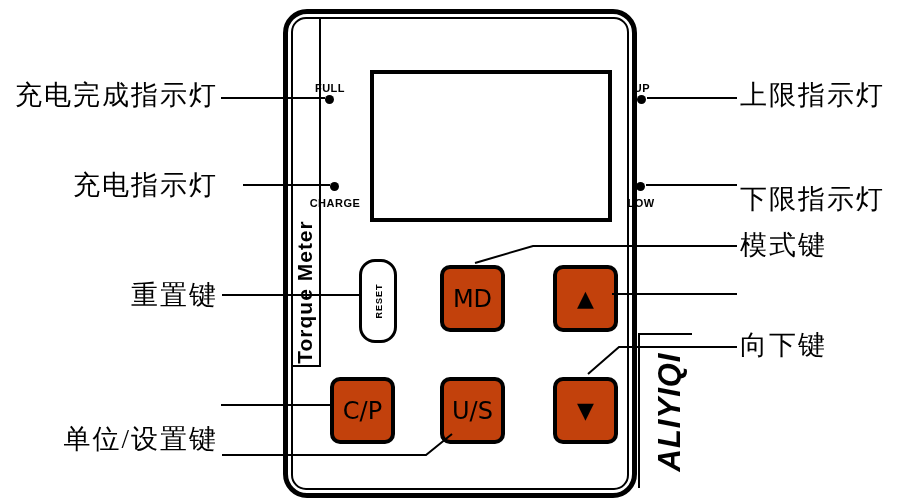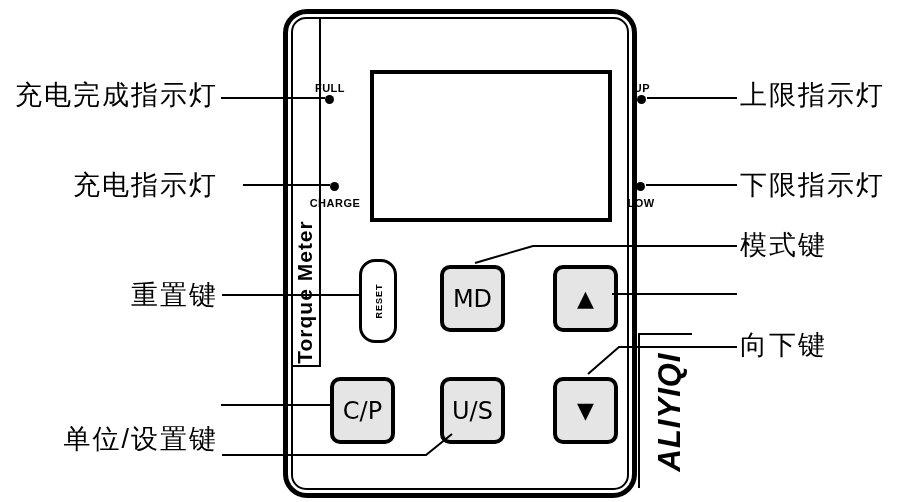--- a/index.html
+++ b/index.html
@@ -1,30 +1,30 @@
 <!DOCTYPE html>
 <html><head>
 <meta charset="utf-8">
 <style>
   html,body { margin:0; padding:0; background:#fff; }
   .stage { position:relative; width:911px; height:502px; background:#fff; overflow:hidden; font-family:"Liberation Sans",sans-serif; color:#000; }
   .lines { position:absolute; left:0; top:0; z-index:5; pointer-events:none; }
   .lines path { stroke:#000; stroke-width:2; fill:none; }
-  .callout { position:absolute; z-index:6; font-family:Liberation Sans, sans-serif; font-size:27px; line-height:30px; letter-spacing:2px; white-space:nowrap; }
+  .callout { position:absolute; z-index:6; font-family:Liberation Serif, serif; font-size:27px; line-height:30px; letter-spacing:2px; white-space:nowrap; }
   .callout.cl { left:0; width:218px; text-align:right; }
   .callout.cr { left:740px; }
   .panel { position:absolute; left:283px; top:9px; width:354px; height:489px; z-index:1; }
   .pborder { position:absolute; inset:0; border:5px solid #000; border-radius:24px; }
   .pinner { position:absolute; inset:8px; border:2px solid #000; border-radius:15px; }
   .striplines { position:absolute; left:0; top:0; }
   .striplines path { stroke:#000; stroke-width:2; fill:none; }
   .display { position:absolute; left:87px; top:61px; width:234px; height:144px; border:4px solid #000; background:#fff; }
   .ind-label { position:absolute; font-size:11px; font-weight:bold; letter-spacing:0.5px; text-align:center; line-height:12px; }
   .dot { position:absolute; width:9px; height:9px; border-radius:50%; background:#000; }
-  .btn { position:absolute; width:57px; height:59px; border:4px solid #000; border-radius:10px; background:#e5e5e5; display:flex; align-items:center; justify-content:center; font-size:24px; font-family:"DejaVu Sans","Liberation Sans",sans-serif; }
+  .btn { position:absolute; width:57px; height:59px; border:4px solid #000; border-radius:10px; background:#c2410c; display:flex; align-items:center; justify-content:center; font-size:24px; font-family:"DejaVu Sans","Liberation Sans",sans-serif; }
   .btn.arrow { font-size:22px; }
   .reset { position:absolute; left:76px; top:250px; width:32px; height:78px; border:3px solid #000; border-radius:16px; background:#fff; display:flex; align-items:center; justify-content:center; }
   .reset span { transform:rotate(-90deg); font-size:9px; font-weight:bold; letter-spacing:1px; white-space:nowrap; }
   .vtext { position:absolute; transform:rotate(-90deg); text-align:center; white-space:nowrap; }
   .torque { left:-58px; top:270px; width:160px; height:26px; font-size:21px; line-height:26px; font-weight:bold; letter-spacing:1px; }
   .brand { left:312px; top:383px; width:150px; height:40px; font-size:31px; line-height:40px; font-weight:bold; font-style:italic; letter-spacing:1px; }
 </style>
 </head>
 <body>
 
@@ -42,21 +42,21 @@
     <path d="M612 294 H737"></path>
     <path d="M737 347 H619 L588 374"></path>
   </svg>
 
   <div class="callout cl" style="top:80px">充电完成指示灯</div>
   <div class="callout cl" style="top:280px">重置键</div>
   <div class="callout cl" style="top:170px">充电指示灯</div>
   <div class="callout cl" style="top:424px">单位/设置键</div>
 
   <div class="callout cr" style="top:80px">上限指示灯</div>
-  <div class="callout cr" style="top:170px">下限指示灯</div>
+  <div class="callout cr" style="top:184px">下限指示灯</div>
   <div class="callout cr" style="top:230px">模式键</div>
   <div class="callout cr" style="top:330px">向下键</div>
 
   <div class="panel">
     <div class="pborder"></div>
     <div class="pinner"></div>
 
     <svg class="striplines" width="419" height="489" viewBox="0 0 419 489">
       <path d="M37 9 V357 H10"></path>
       <path d="M409 325 H356 V479"></path>

